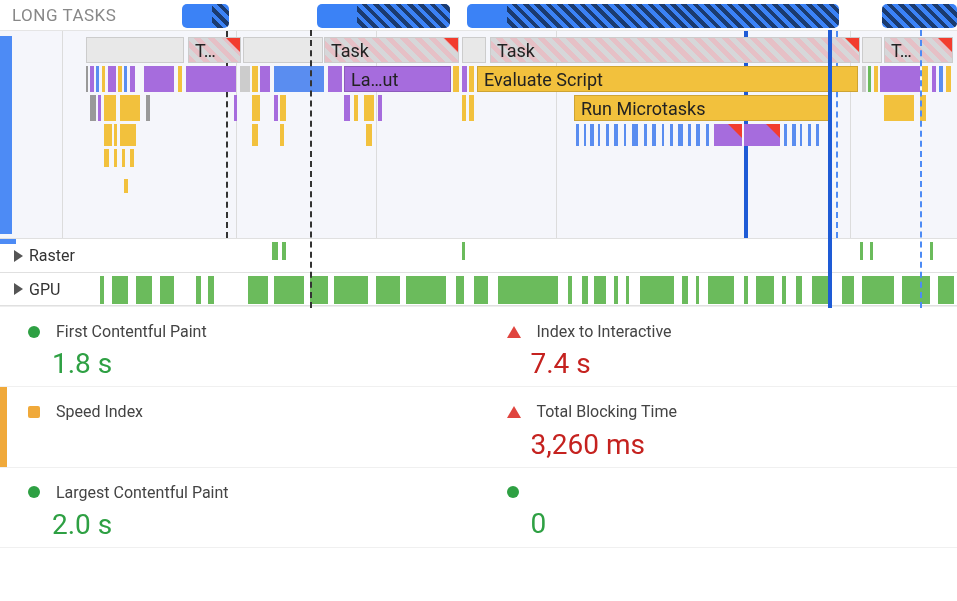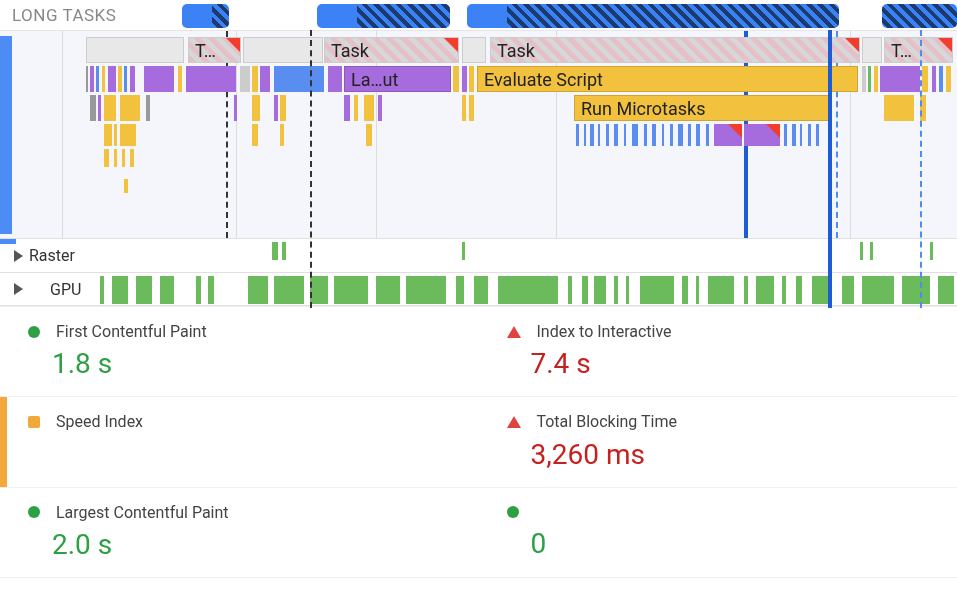--- a/index.html
+++ b/index.html
@@ -179,21 +179,21 @@
 }
 .raster-lane .bar { height: 18px; top: 0; }
 
 
 .metrics {
   display: grid;
   grid-template-columns: 1fr 1fr;
   border-top: 1px solid #eee;
 }
 .metric {
-  padding: 14px 18px 16px 28px;
+  padding: 14px 18px 6px 28px;
   border-bottom: 1px solid #f0f0f0;
   position: relative;
 }
 .metric .orange-edge {
   position: absolute;
   left: 0; top: 0; bottom: 0;
   width: 7px;
   background: #f0a93a;
   display: none;
 }
@@ -372,21 +372,21 @@
   <div class="track-lane raster-lane">
     <div class="bar" style="left:172px; width:6px;"></div>
     <div class="bar" style="left:182px; width:4px;"></div>
     <div class="bar" style="left:362px; width:3px;"></div>
     <div class="bar" style="left:760px; width:3px;"></div>
     <div class="bar" style="left:770px; width:3px;"></div>
     <div class="bar" style="left:830px; width:3px;"></div>
   </div>
 </div>
 
-<div class="track-row" style="border-bottom:1px solid #e0e0e0;gap:21px;">
+<div class="track-row" style="border-bottom:1px solid #e0e0e0;">
   <span class="tri"></span>
   <span class="track-label">GPU</span>
   <div class="track-lane">
     <div class="bar" style="left:0px; width:4px;"></div>
     <div class="bar" style="left:12px; width:16px;"></div>
     <div class="bar" style="left:36px; width:16px;"></div>
     <div class="bar" style="left:60px; width:14px;"></div>
     <div class="bar" style="left:96px; width:5px;"></div>
     <div class="bar" style="left:108px; width:6px;"></div>
     <div class="bar" style="left:148px; width:20px;"></div>

